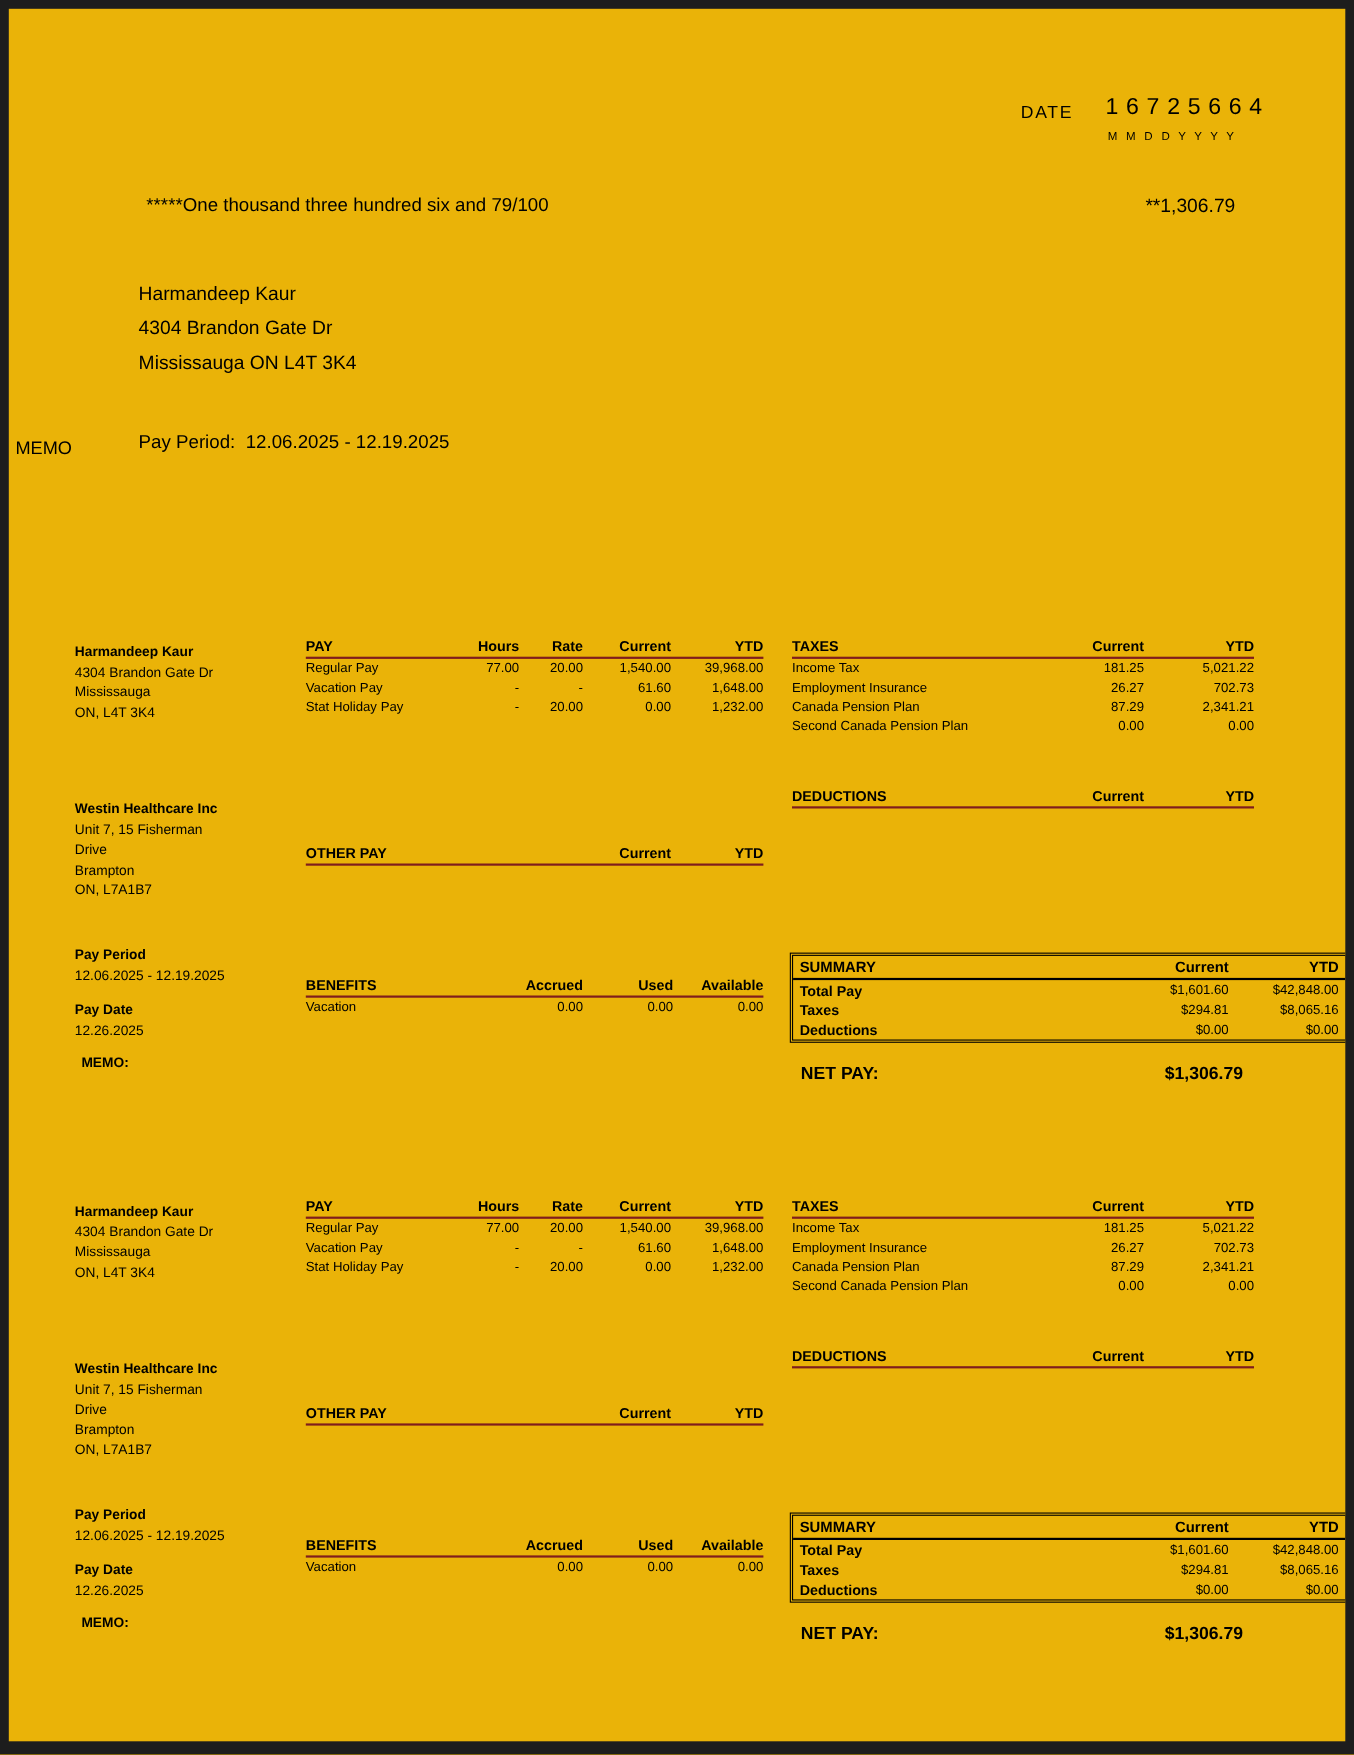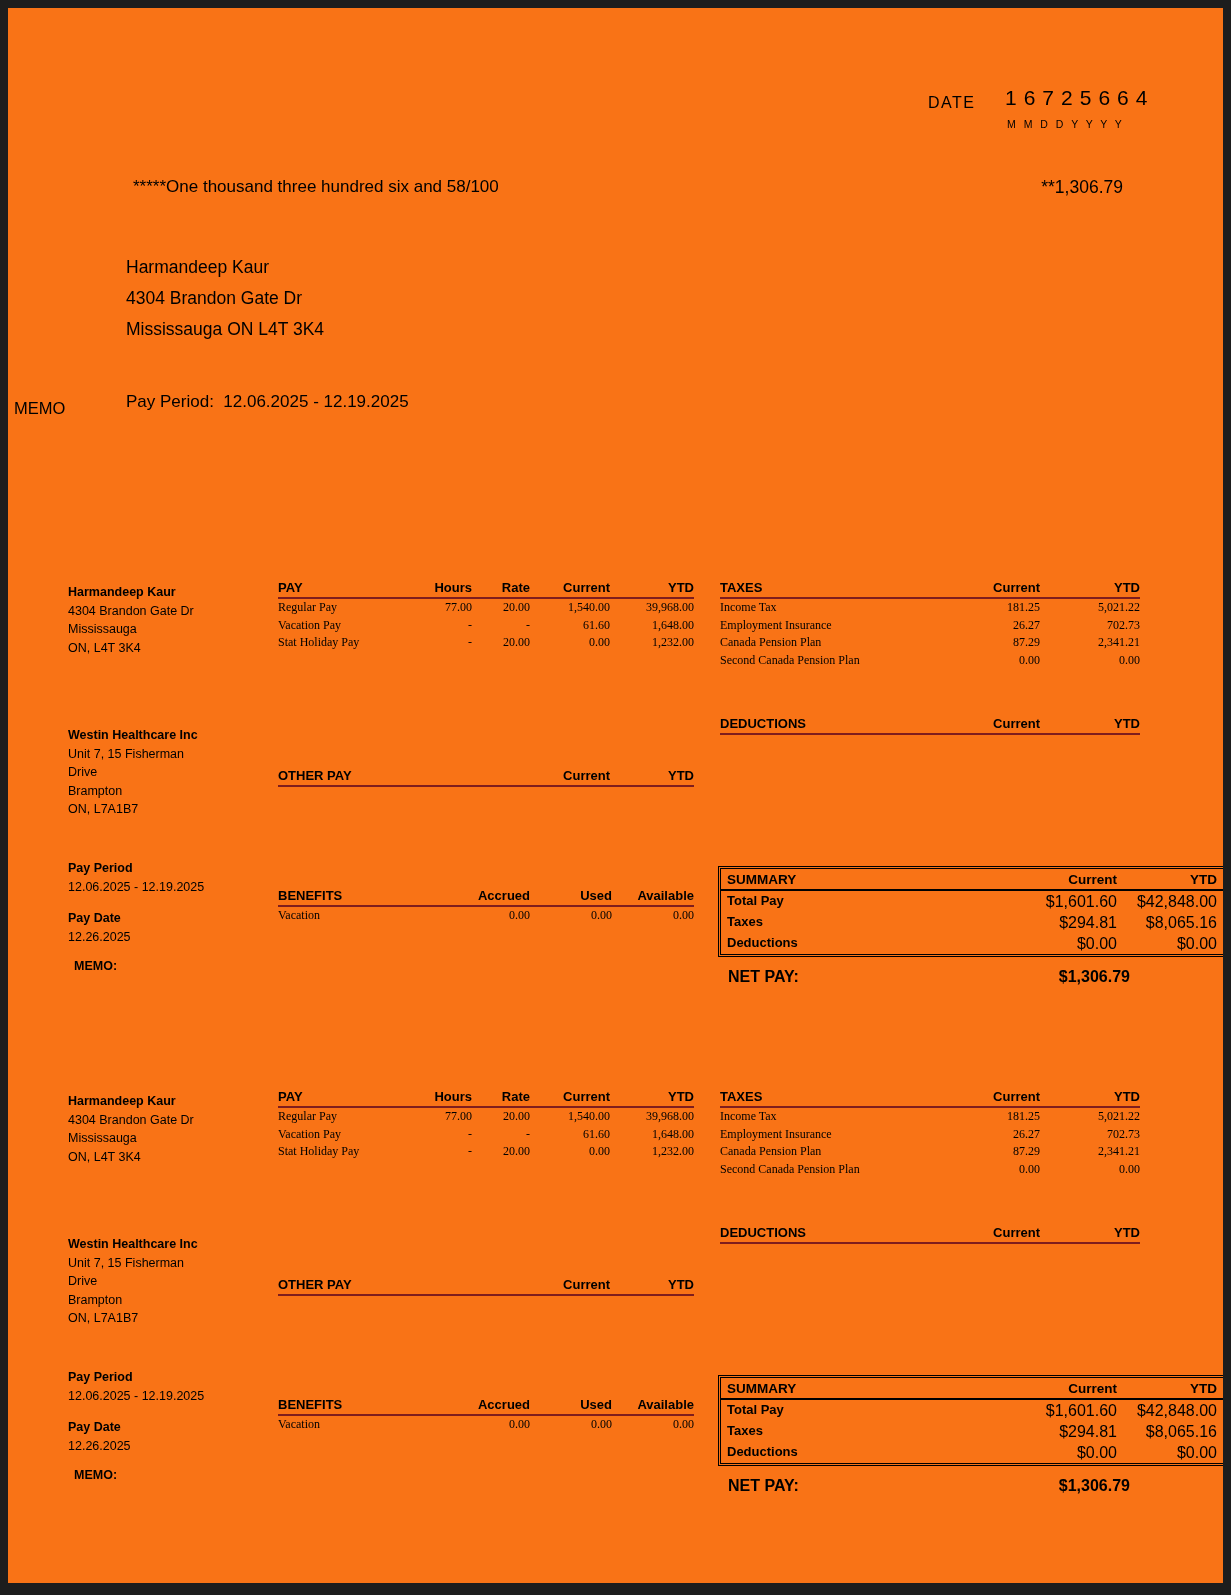--- a/index.html
+++ b/index.html
@@ -7,21 +7,21 @@
   html,body { width:1231px; height:1595px; }
   body {
     position:relative;
     background:#1d1d1d;
     font-family:"Liberation Sans","DejaVu Sans",sans-serif;
     color:#000;
   }
   .page {
     position:absolute; left:8px; top:8px;
     width:1215px; height:1575px;
-    background:#f97316;
+    background:#eab308;
     overflow:hidden;
   }
   .abs { position:absolute; }
 
   
   .date-label { left:920px; top:86px; font-size:16px; letter-spacing:1.5px; }
   .date-value { left:997px; top:78px; font-size:21px; letter-spacing:7px; }
   .date-format { left:999px; top:110px; font-size:10.5px; letter-spacing:2.5px; white-space:pre; }
   .amount-words { left:125px; top:169px; font-size:17px; }
   .amount-numeric { right:100px; top:169px; font-size:17.5px; }
@@ -40,21 +40,21 @@
   .pd-label   { left:60px; top:333px; font-size:12.5px; font-weight:bold; }
   .pd-value   { left:60px; top:352px; font-size:12.5px; }
   .stub-memo  { left:66px; top:381px; font-size:12.5px; font-weight:bold; }
 
   .tbl { position:absolute; }
   .tbl .hdr {
     display:grid; align-items:end;
     font-weight:bold; font-size:13px;
     border-bottom:2px solid #7f1d1d; padding-bottom:2px;
   }
-  .tbl .row { display:grid; font-size:12px; line-height:17.5px;font-family:Liberation Serif, serif; }
+  .tbl .row { display:grid; font-size:12px; line-height:17.5px; }
   .tbl .row:first-of-type { margin-top:2px; }
   .num { text-align:right; }
 
   .pay-tbl   { left:270px; top:2px;   width:416px; }
   .g-pay     { grid-template-columns:1fr 72px 58px 80px 84px; }
   .tax-tbl   { left:712px; top:2px;   width:420px; }
   .g-2       { grid-template-columns:1fr 95px 100px; }
   .ded-tbl   { left:712px; top:138px; width:420px; }
   .op-tbl    { left:270px; top:190px; width:416px; }
   .g-op      { grid-template-columns:1fr 80px 84px; }
@@ -69,37 +69,37 @@
     display:grid; grid-template-columns:1fr 100px 100px;
     font-weight:bold; font-size:13.5px;
     padding:3px 6px 2px 6px;
     border-bottom:2px solid #000;
   }
   .summary-box .row {
     display:grid; grid-template-columns:1fr 100px 100px;
     padding:2px 6px 1px 6px;
   }
   .summary-box .row .lbl { font-weight:bold; font-size:13px; }
-  .summary-box .row .num { font-size:16px; }
+  .summary-box .row .num { font-size:12px; }
 
   .netpay {
     left:720px; top:378px; width:402px;
     display:flex; justify-content:space-between;
     font-weight:bold; font-size:16px;margin-top:12px;
   }
 </style>
 </head>
 <body>
 
 <div class="page">
 
   <div class="abs date-label">DATE</div>
   <div class="abs date-value">16725664</div>
   <div class="abs date-format">M M D D Y Y Y Y</div>
-  <div class="abs amount-words">*****One thousand three hundred six and 58/100</div>
+  <div class="abs amount-words">*****One thousand three hundred six and 79/100</div>
   <div class="abs amount-numeric">**1,306.79</div>
   <div class="abs payee-block">
     <div>Harmandeep Kaur</div>
     <div>4304 Brandon Gate Dr</div>
     <div>Mississauga ON L4T 3K4</div>
   </div>
   <div class="abs memo-top">MEMO</div>
   <div class="abs pay-period-line">Pay Period:  12.06.2025 - 12.19.2025</div>
 
   <div id="stubs-container">

